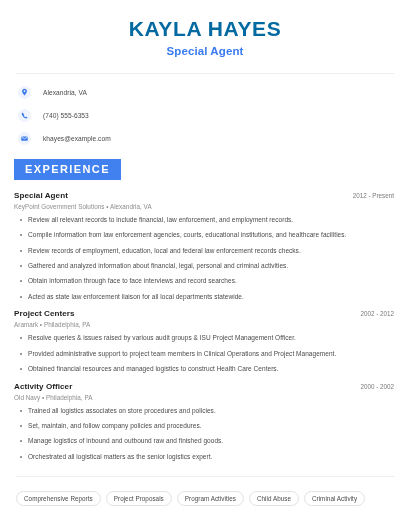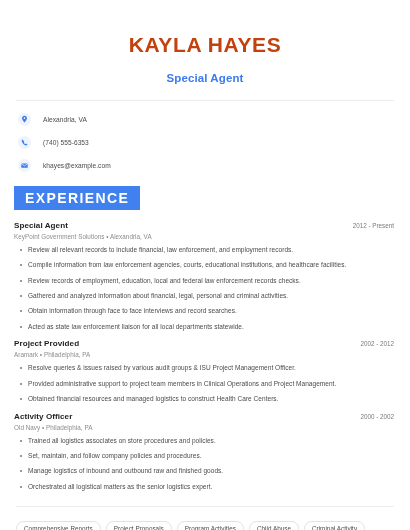--- a/index.html
+++ b/index.html
@@ -24,23 +24,23 @@
 
   
   .header {
     padding-top: 17px;
     text-align: center;
   }
   .full-name {
     font-size: 21px;
     font-weight: bold;
     letter-spacing: 0.6px;
-    color: #c2410c;
+    color: #0369a1;
     line-height: 1.1;
-    margin: 16px;
+    margin: 0;
   }
   .job-title {
     font-size: 11.5px;
     font-weight: bold;
     color: #3a7bef;
     margin-top: 5px;
     letter-spacing: 0.1px;
   }
 
   .divider {
@@ -78,21 +78,21 @@
   }
 
   
   .section {
     margin-top: 14px;
   }
   .section-badge {
     display: inline-block;
     background: #4080ef;
     color: #ffffff;
-    font-size: 14px;
+    font-size: 11px;
     font-weight: bold;
     letter-spacing: 1.4px;
     padding: 5px 11px 5px 11px;
     line-height: 1;
   }
 
   
   .entries { margin-top: 11px; }
   .entry { margin-bottom: 9px; }
   .entry-head {
@@ -225,21 +225,21 @@
           <li>Compile information from law enforcement agencies, courts, educational institutions, and healthcare facilities.</li>
           <li>Review records of employment, education, local and federal law enforcement records checks.</li>
           <li>Gathered and analyzed information about financial, legal, personal and criminal activities.</li>
           <li>Obtain information through face to face interviews and record searches.</li>
           <li>Acted as state law enforcement liaison for all local departments statewide.</li>
         </ul>
       </div>
 
       <div class="entry">
         <div class="entry-head">
-          <span class="entry-role">Project Provided</span>
+          <span class="entry-role">Project Centers</span>
           <span class="entry-dates">2002 - 2012</span>
         </div>
         <div class="entry-sub">Aramark • Philadelphia, PA</div>
         <ul class="bullets">
           <li>Resolve queries &amp; issues raised by various audit groups &amp; ISU Project Management Officer.</li>
           <li>Provided administrative support to project team members in Clinical Operations and Project Management.</li>
           <li>Obtained financial resources and managed logistics to construct Health Care Centers.</li>
         </ul>
       </div>
 

